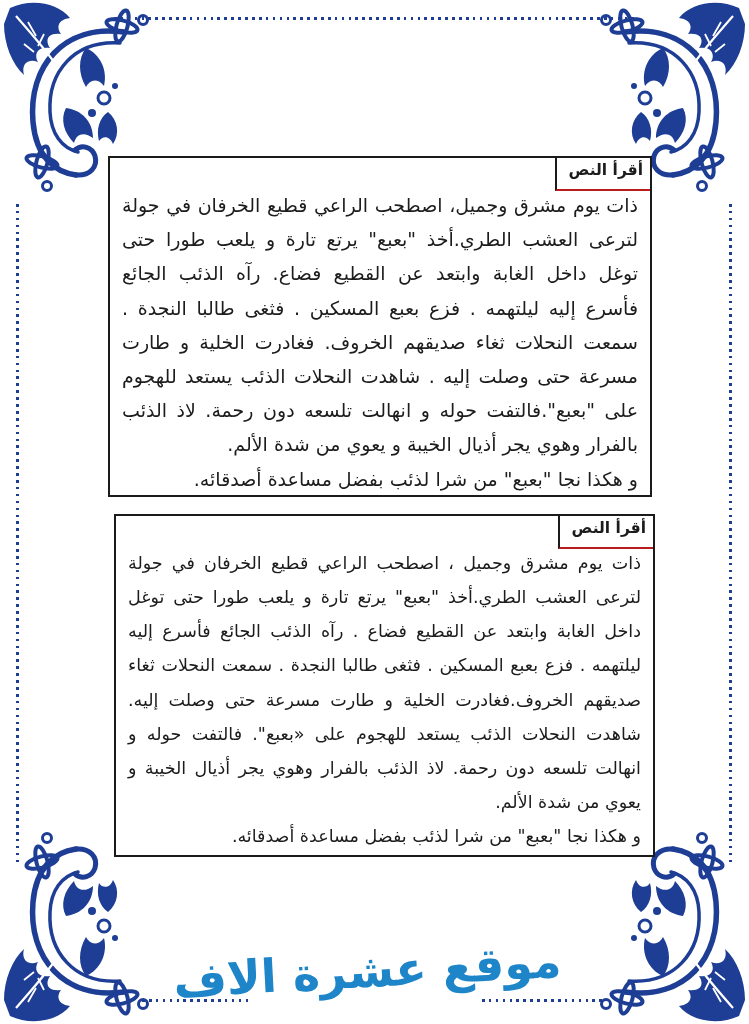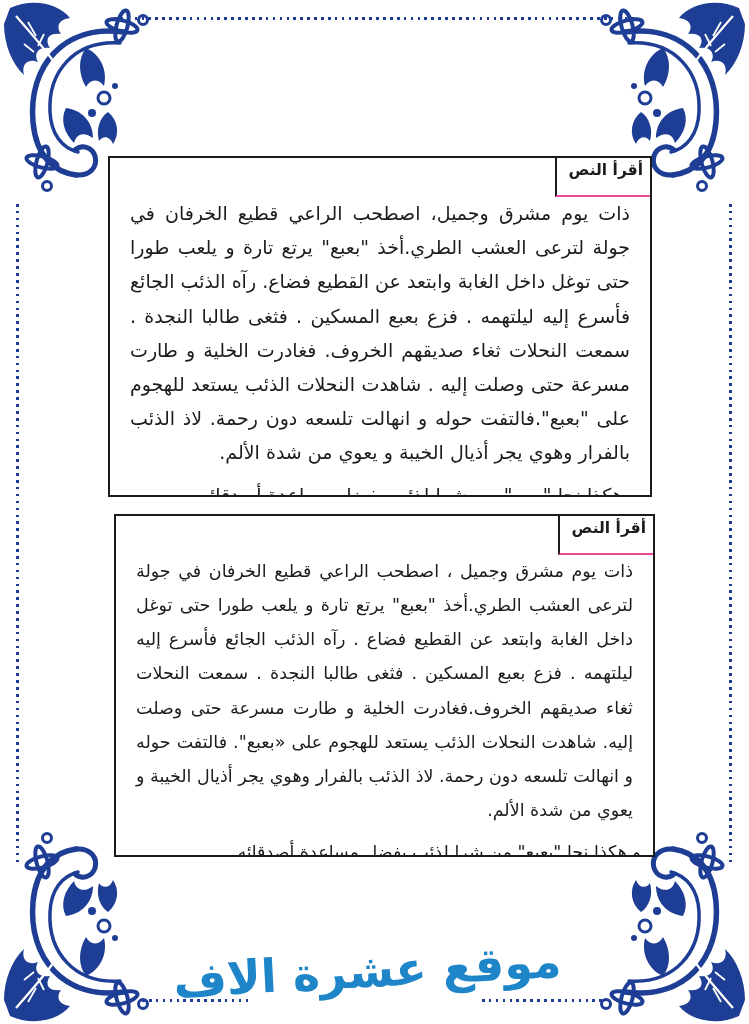--- a/index.html
+++ b/index.html
@@ -21,24 +21,24 @@
   #dots-top{left:114px;top:17px;width:524px;}
   #dots-left{left:16px;top:204px;height:658px;}
   #dots-right{left:729px;top:204px;height:658px;}
   #dots-footer-left{left:142px;top:999px;width:110px;}
   #dots-footer-right{left:482px;top:999px;width:120px;}
   
   .textbox{position:absolute;border:2px solid #1b1b1b;background:#fff;direction:rtl;color:#1c1c1c;}
   #box1{left:108px;top:156px;width:540px;height:337px;}
   #box2{left:114px;top:514px;width:537px;height:339px;}
   .box-label{
-    position:absolute;top:0;right:0;border-left:2px solid #1b1b1b;border-bottom:2px solid #ec4899;
-    padding:2px 7px 15px 12px;font-weight:bold;font-size:15.5px;line-height:1.3;background:#fff;
+    position:absolute;top:0;right:0;border-left:2px solid #1b1b1b;border-bottom:2px solid #b91c1c;
+    padding:2px 7px 9px 12px;font-weight:bold;font-size:15.5px;line-height:1.3;background:#fff;
   }
-  .box-text{margin:8px;padding:30px 12px 0 12px;font-size:19px;line-height:1.8;text-align:justify;}
+  .box-text{margin:0;padding:30px 12px 0 12px;font-size:19px;line-height:1.8;text-align:justify;}
   .box-closing{margin:0;padding:0 12px 8px 14px;font-size:19px;line-height:1.8;text-align:right;}
   #box2 .box-text,#box2 .box-closing{font-weight:normal;font-size:17.5px;line-height:1.95;}
   #box2{overflow:hidden;}
   #box1{overflow:hidden;}
   
   #footer-title{
     position:absolute;left:50%;top:944px;transform:translateX(-52%) rotate(-3deg);
     font-size:46px;font-weight:bold;color:#1d85c8;direction:rtl;white-space:nowrap;
   }
   .defs-holder{position:absolute;width:0;height:0;overflow:hidden;}

